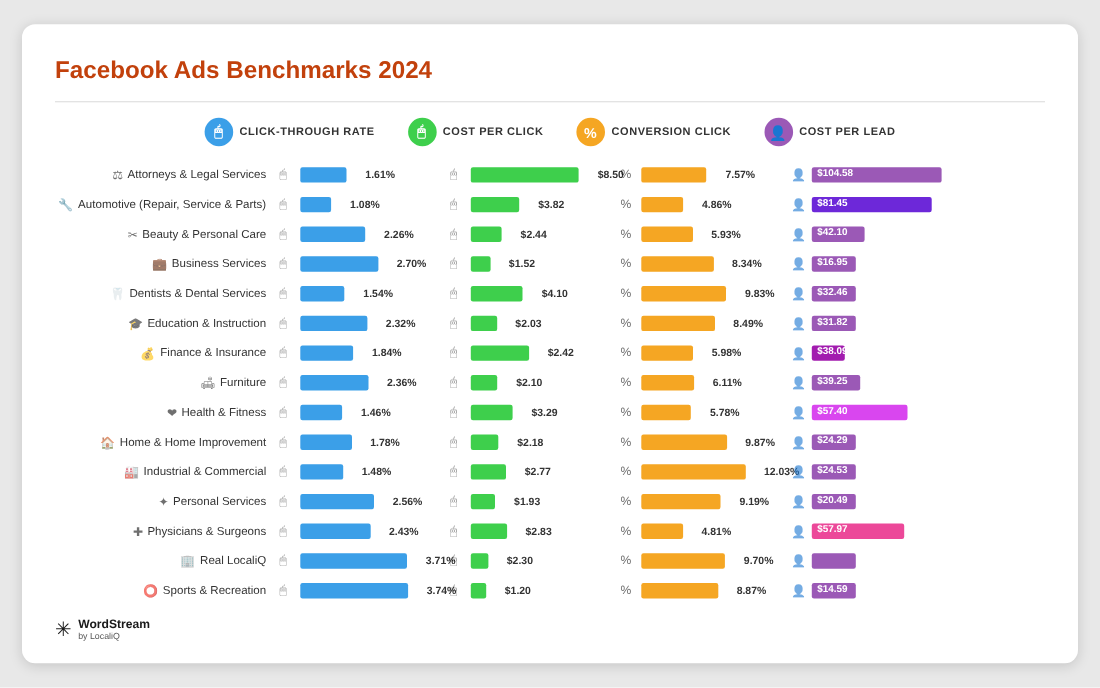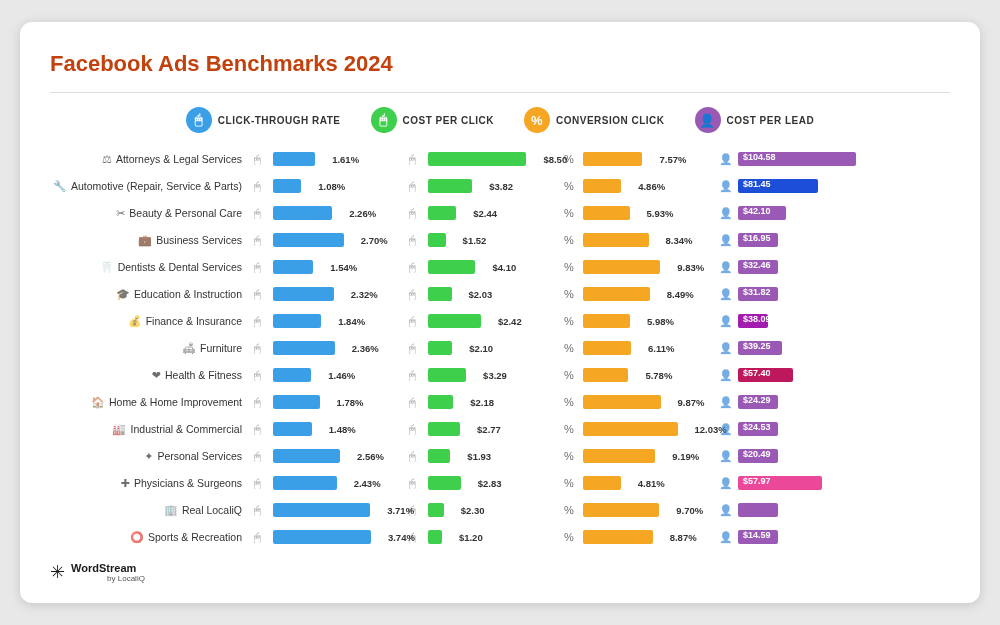--- a/index.html
+++ b/index.html
@@ -139,21 +139,20 @@
       gap: 6px;
     }
     .wordstream-logo {
       font-size: 11px;
       font-weight: 700;
       color: #1a1a1a;
     }
     .wordstream-sub {
       font-size: 8px;
       color: #555;
-      margin-left: 36px;
     }
     .ws-icon {
       font-size: 18px;
       color: #1a1a1a;
     }
   </style>
 </head>
 <body>
 
 <div class="card">
@@ -239,21 +238,21 @@
         <div class="metric-cell">
       <span class="metric-icon">%</span>
       <div class="bar-wrap">
         <div class="bar bar-cvr" style="width:38.18571428571428px"></div>
         <span class="bar-label">4.86%</span>
       </div>
         </div>
         <div class="metric-cell">
       <span class="metric-icon">👤</span>
       <div class="bar-wrap">
-        <div class="cpl-bar bar-cpl" style="width:80px; background:#1d4ed8;">
+        <div class="cpl-bar bar-cpl" style="width:109px; background:#6d28d9;">
           <span class="bar-label-cpl">$81.45</span>
         </div>
       </div>
         </div>
       </div>
       <div class="data-row">
         <div class="row-label">
           <span class="cat-icon">✂</span>
           <span>Beauty &amp; Personal Care</span>
         </div>
@@ -484,21 +483,21 @@
         <div class="metric-cell">
       <span class="metric-icon">%</span>
       <div class="bar-wrap">
         <div class="bar bar-cvr" style="width:45.41428571428572px"></div>
         <span class="bar-label">5.78%</span>
       </div>
         </div>
         <div class="metric-cell">
       <span class="metric-icon">👤</span>
       <div class="bar-wrap">
-        <div class="cpl-bar bar-cpl" style="width:55px; background:#be185d;">
+        <div class="cpl-bar bar-cpl" style="width:87px; background:#d946ef;">
           <span class="bar-label-cpl">$57.40</span>
         </div>
       </div>
         </div>
       </div>
       <div class="data-row">
         <div class="row-label">
           <span class="cat-icon">🏠</span>
           <span>Home &amp; Home Improvement</span>
         </div>

